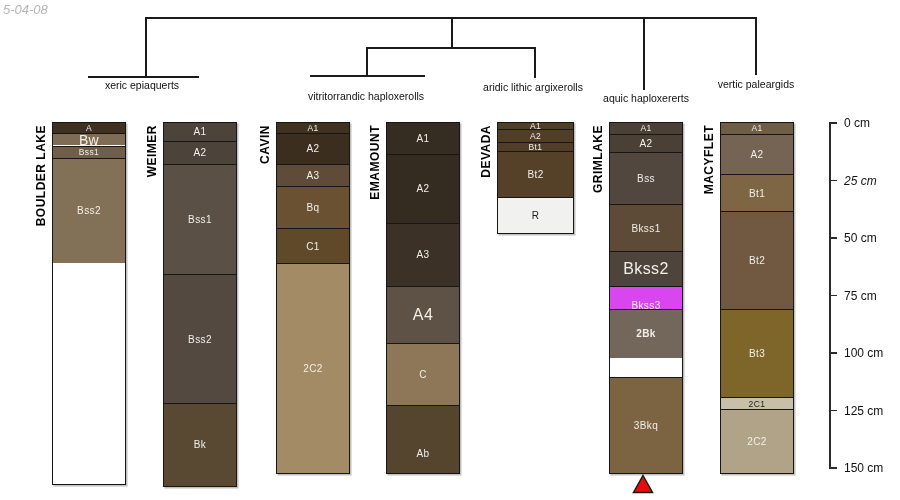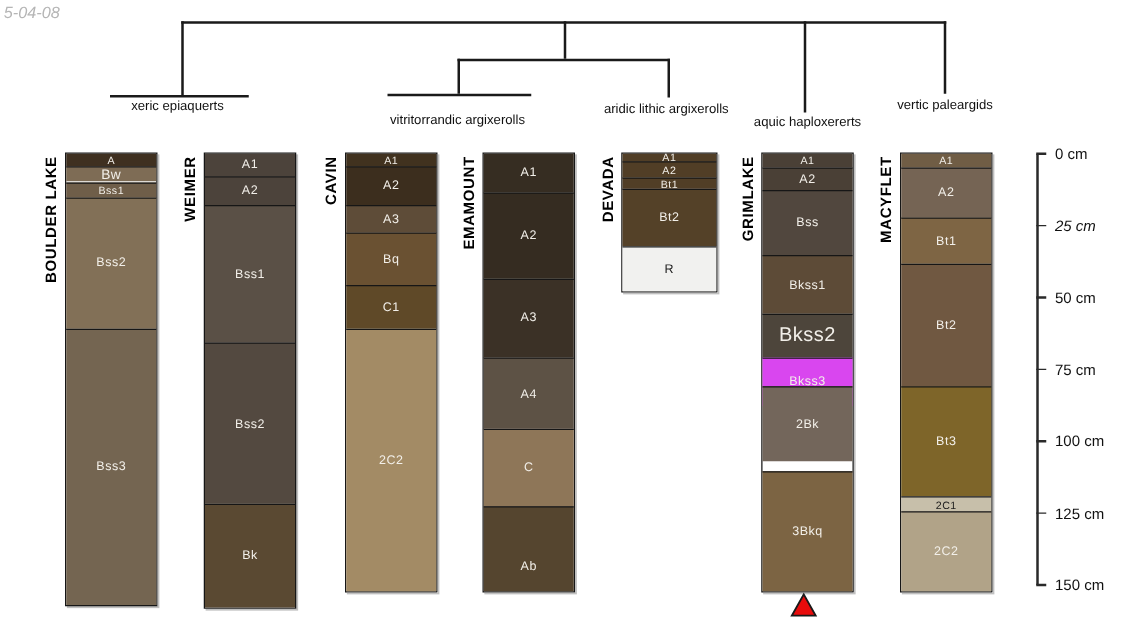--- a/index.html
+++ b/index.html
@@ -34,40 +34,37 @@
     <div class="line" style="left: 145px; top: 17px; width: 1.5px; height: 59px;"></div>
     <div class="line" style="left: 88px; top: 76px; width: 110.5px; height: 1.5px;"></div>
     <div class="line" style="left: 451px; top: 17px; width: 1.5px; height: 30px;"></div>
     <div class="line" style="left: 366px; top: 47px; width: 169.5px; height: 1.5px;"></div>
     <div class="line" style="left: 366px; top: 47px; width: 1.5px; height: 28px;"></div>
     <div class="line" style="left: 310px; top: 75px; width: 114.5px; height: 1.5px;"></div>
     <div class="line" style="left: 534px; top: 47px; width: 1.5px; height: 31px;"></div>
     <div class="line" style="left: 643px; top: 17px; width: 1.5px; height: 73px;"></div>
     <div class="line" style="left: 755px; top: 17px; width: 1.5px; height: 58px;"></div>
     <div class="tree-label" style="left: 142px; top: 79px;">xeric epiaquerts</div>
-    <div class="tree-label" style="left: 366px; top: 90px;">vitritorrandic argixerolls</div>
+    <div class="tree-label" style="left: 366px; top: 90px;">vitritorrandic haploxerolls</div>
     <div class="tree-label" style="left: 533px; top: 81px;">aridic lithic argixerolls</div>
     <div class="tree-label" style="left: 646px; top: 92px;">aquic haploxererts</div>
     <div class="tree-label" style="left: 756px; top: 78px;">vertic paleargids</div>
     <div class="col-name" style="left: 34px; top: 124.5px;">BOULDER LAKE</div>
     <div class="col" style="left: 52px; top: 121.5px; width: 72px; height: 361.1px;">
       <div class="hz" style="top: 0px; height: 10.35px; background: rgb(63, 48, 32);">
         <span style="color: rgb(242, 239, 233); font-size: 8.5px;">A</span>
       </div>
       <div class="hz sep" style="top: 10.35px; height: 12.65px; background: rgb(126, 108, 85);">
-        <span style="color: rgb(242, 239, 233); font-size: 11px; text-align: right;">Bw</span>
+        <span style="color: rgb(242, 239, 233); font-size: 14px; text-align: right;">Bw</span>
       </div>
       <div class="hz sep" style="top: 23px; height: 12.65px; background: rgb(111, 94, 73);">
         <span style="color: rgb(242, 239, 233); font-size: 8.5px;">Bss1</span>
       </div>
       <div class="hz sep" style="top: 35.65px; height: 104.65px; background: rgb(130, 112, 87);">
         <span style="color: rgb(242, 239, 233); font-size: 10px;">Bss2</span>
-      </div>
-      <div class="hz sep" style="top: 140.3px; height: 220.8px; background: rgb(116, 101, 81);">
-        <span style="color: rgb(242, 239, 233); font-size: 10px;">Bss3</span>
       </div>
     </div>
     <div class="col-name" style="left: 145px; top: 124.5px;">WEIMER</div>
     <div class="col" style="left: 163px; top: 121.5px; width: 72px; height: 363.4px;">
       <div class="hz" style="top: 0px; height: 18.4px; background: rgb(76, 67, 59);">
         <span style="color: rgb(242, 239, 233); font-size: 10px;">A1</span>
       </div>
       <div class="hz sep" style="top: 18.4px; height: 23px; background: rgb(76, 67, 59);">
         <span style="color: rgb(242, 239, 233); font-size: 10px;">A2</span>
       </div>
@@ -107,21 +104,21 @@
       <div class="hz" style="top: 0px; height: 31.05px; background: rgb(54, 45, 34);">
         <span style="color: rgb(242, 239, 233); font-size: 10px;">A1</span>
       </div>
       <div class="hz sep" style="top: 31.05px; height: 69px; background: rgb(53, 44, 33);">
         <span style="color: rgb(242, 239, 233); font-size: 10px;">A2</span>
       </div>
       <div class="hz sep" style="top: 100.05px; height: 63.25px; background: rgb(59, 49, 38);">
         <span style="color: rgb(242, 239, 233); font-size: 10px;">A3</span>
       </div>
       <div class="hz sep" style="top: 163.3px; height: 57.5px; background: rgb(93, 82, 69);">
-        <span style="color: rgb(242, 239, 233); font-size: 10px; text-align: right;">A4</span>
+        <span style="color: rgb(242, 239, 233); font-size: 16px; text-align: right;">A4</span>
       </div>
       <div class="hz sep" style="top: 220.8px; height: 62.1px; background: rgb(142, 118, 88);">
         <span style="color: rgb(242, 239, 233); font-size: 10px;">C</span>
       </div>
       <div class="hz sep" style="top: 282.9px; height: 67.85px; background: rgb(85, 69, 47);">
         <span style="color: rgb(242, 239, 233); font-size: 10px; margin-top: 28px;">Ab</span>
       </div>
     </div>
     <div class="col-name" style="left: 479px; top: 124.5px;">DEVADA</div>
     <div class="col" style="left: 497px; top: 121.5px; width: 75px; height: 110.4px;">
@@ -154,21 +151,21 @@
       </div>
       <div class="hz sep" style="top: 81.65px; height: 47.15px; background: rgb(93, 75, 55);">
         <span style="color: rgb(242, 239, 233); font-size: 10px;">Bkss1</span>
       </div>
       <div class="hz sep" style="top: 128.8px; height: 34.5px; background: rgb(77, 69, 59);">
         <span style="color: rgb(242, 239, 233); font-size: 16px;">Bkss2</span>
       </div>
       <div class="hz sep" style="top: 163.3px; height: 39px; background: #d946ef;">
         <span style="color: rgb(242, 239, 233); font-size: 10px;">Bkss3</span>
       </div>
-      <div class="hz sep" style="top: 186.3px; height: 60px; background: rgb(115, 102, 91);">
+      <div class="hz sep" style="top: 186.3px; height: 49px; background: rgb(115, 102, 91); font-weight: bold;">
         <span style="color: rgb(242, 239, 233); font-size: 10px;">2Bk</span>
       </div>
       <div class="hz sep" style="top: 254.15px; height: 96.6px; background: rgb(124, 100, 67);">
         <span style="color: rgb(242, 239, 233); font-size: 10px;">3Bkq</span>
       </div>
     </div>
     <div class="col-name" style="left: 702px; top: 124.5px;">MACYFLET</div>
     <div class="col" style="left: 720px; top: 121.5px; width: 72px; height: 350.75px;">
       <div class="hz" style="top: 0px; height: 11.5px; background: rgb(112, 93, 69);">
         <span style="color: rgb(242, 239, 233); font-size: 8.5px;">A1</span>

